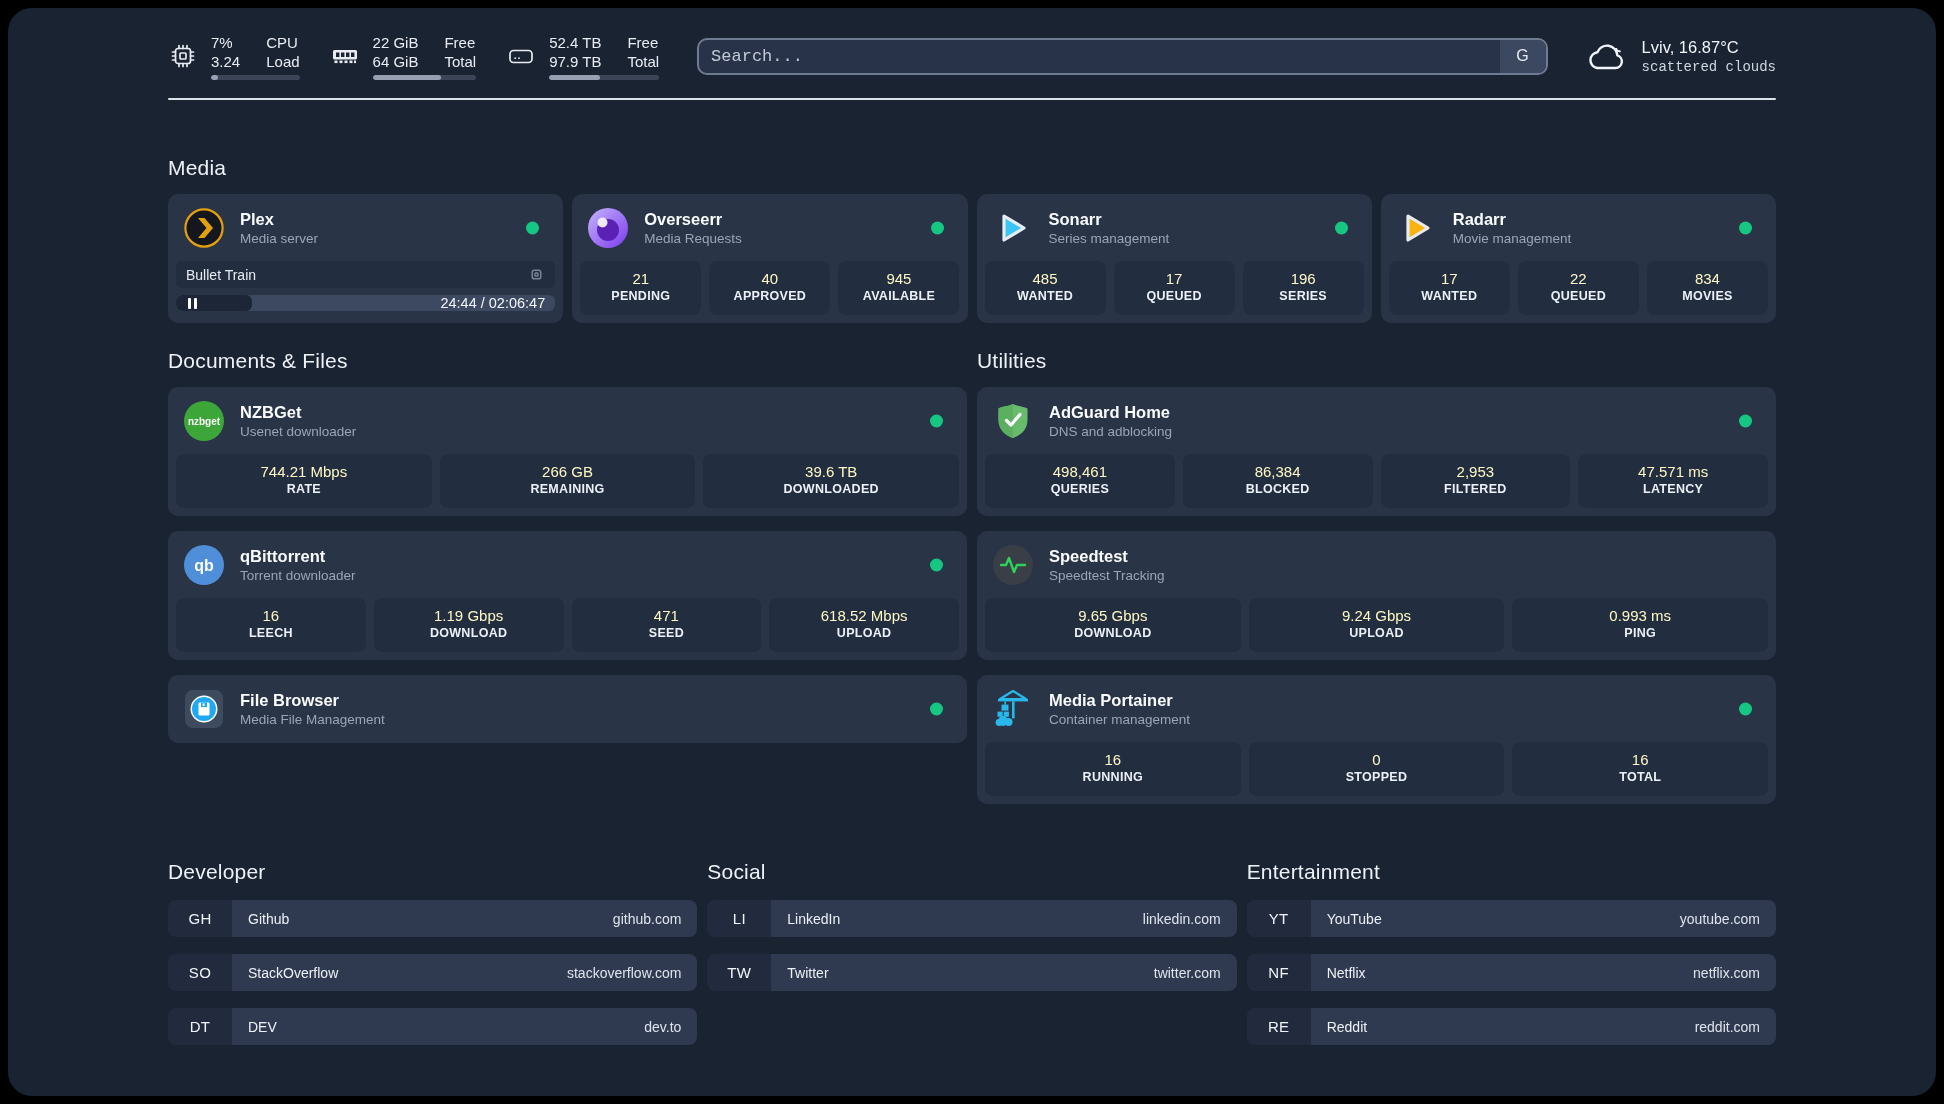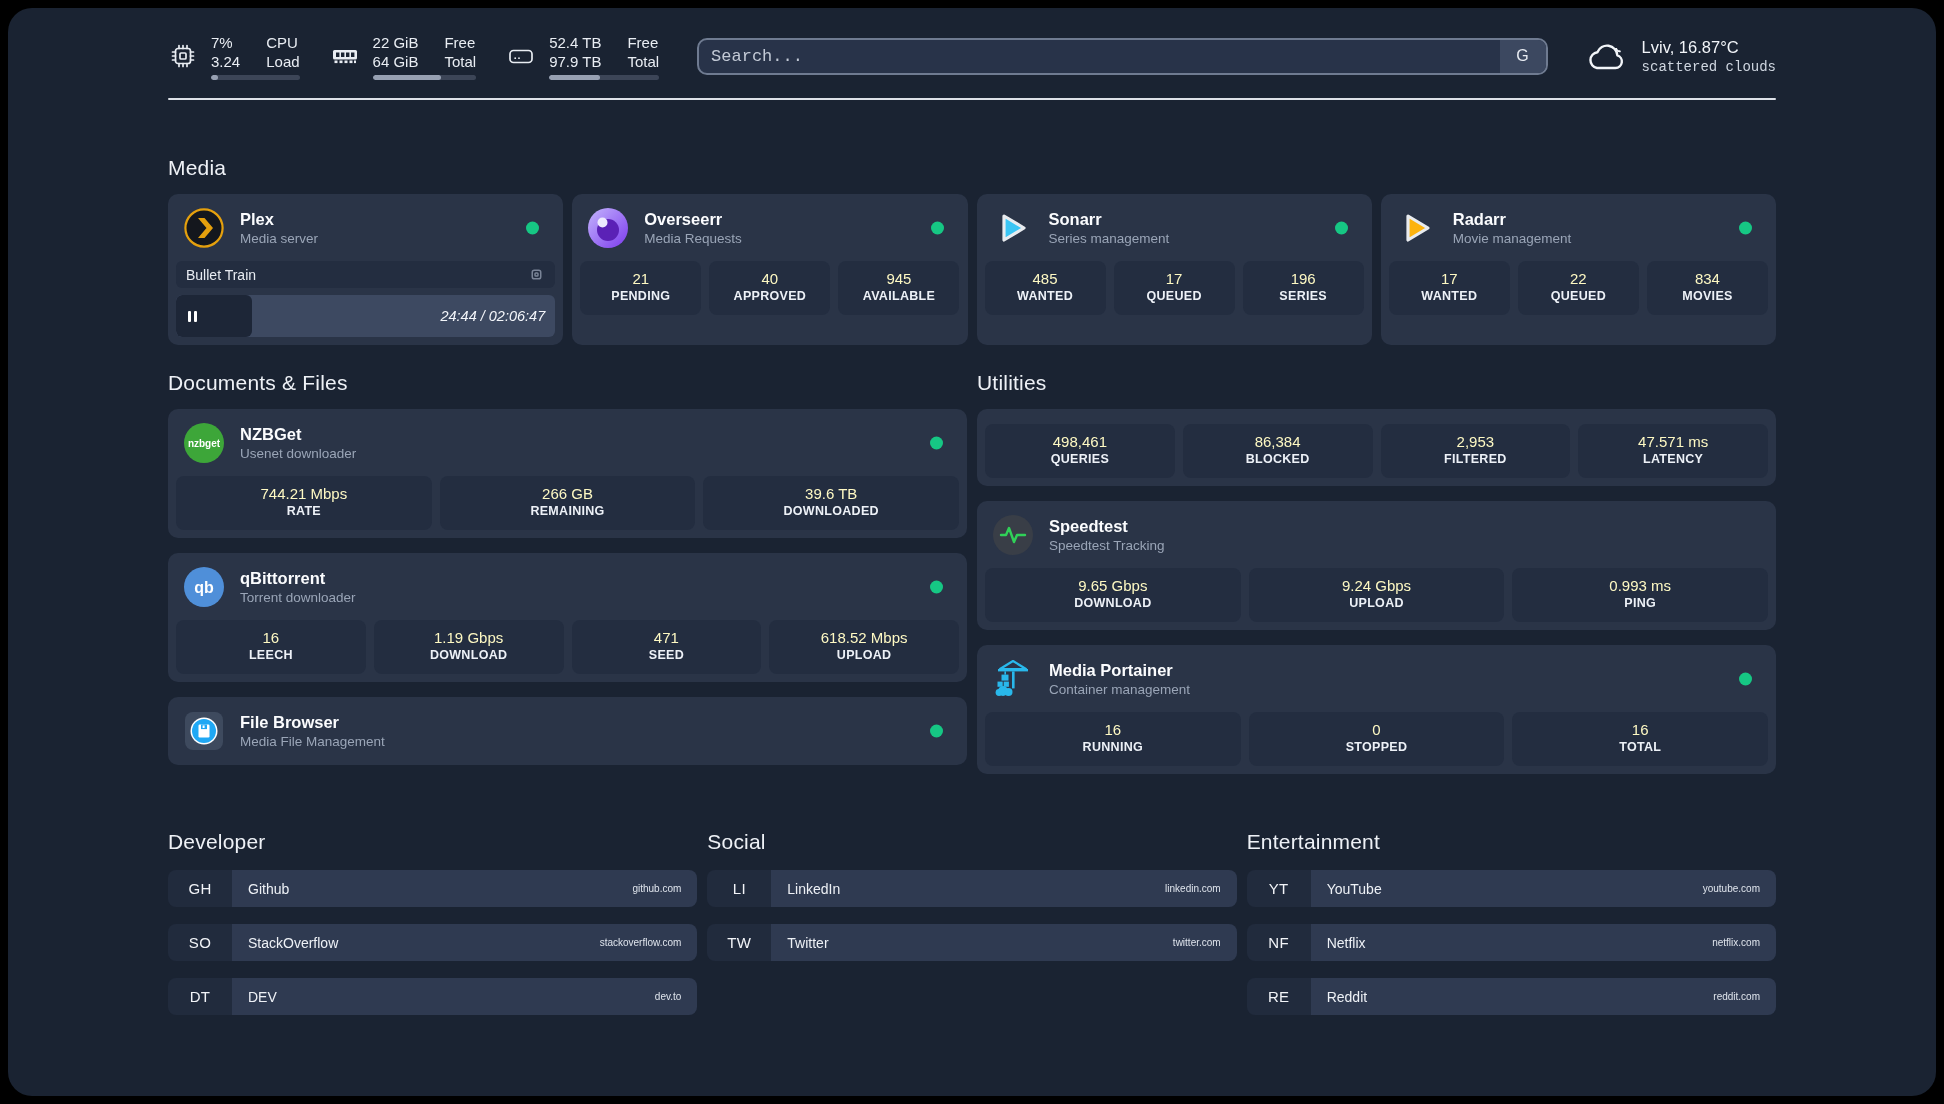--- a/index.html
+++ b/index.html
@@ -49,35 +49,35 @@
 
   .stats-row { display:flex; gap:8px; margin-top:7px; }
   .stat { flex:1; background:#232d40; border-radius:8px; text-align:center; padding:8px 4px 10px; }
   .stat-value { font-size:15px; color:#fef9c3; line-height:19px; }
   .stat-label { font-size:12.5px; font-weight:700; color:#edf1f7; letter-spacing:.3px; line-height:17px; }
 
   
   .track-row { margin-top:7px; background:#232d40; border-radius:6px; height:27px; display:flex; align-items:center; justify-content:space-between; padding:0 10px; }
   .track-name { font-size:14px; color:#e8ecf2; }
   .chip-icon { width:17px; height:17px; opacity:.75; cursor:pointer; }
-  .player-row { margin-top:7px; background:#3d4961; border-radius:6px; height:42px; position:relative; display:flex; align-items:center; overflow:hidden;font-style:italic; }
+  .player-row { margin-top:7px; background:#3d4961; border-radius:6px; height:16px; position:relative; display:flex; align-items:center; overflow:hidden; }
   .player-fill { position:absolute; left:0; top:0; bottom:0; background:#1d2637; border-radius:6px; display:flex; align-items:center; }
   .pause { display:inline-flex; margin-left:10px; cursor:pointer; }
   .pause i { display:block; width:3px; height:11px; background:#fff; margin:0 1.5px; border-radius:1px; }
   .player-time { margin-left:auto; padding-right:10px; font-size:14.5px; color:#f4f6fa; z-index:1; }
 
   
   .three-col { display:grid; grid-template-columns:1fr 1fr 1fr; gap:10px; margin-top:56px; }
   .bm-group h2 { margin-bottom:16px; }
   .bm-list { display:flex; flex-direction:column; gap:17px; }
   .bookmark { display:flex; height:37px; border-radius:8px; overflow:hidden; text-decoration:none; cursor:pointer; }
   .bm-abbr { width:64px; flex:none; background:#212b3d; color:#f2f4f8; font-size:15px; display:flex; align-items:center; justify-content:center; letter-spacing:.3px; }
   .bm-main { flex:1; background:#2f3a51; display:flex; align-items:center; justify-content:space-between; padding:0 16px; }
   .bm-name { font-size:14px; color:#eef1f6; }
-  .bm-domain { font-size:10px; color:#dfe4ec; }
+  .bm-domain { font-size:14px; color:#dfe4ec; }
 </style>
 </head>
 <body>
 
 <div class="frame">
 
   <div class="content">
     <header class="topbar">
       <div class="resources">
 
@@ -388,20 +388,32 @@
             </div>
           </div>
         </div>
       </section>
 
       <section>
         <h2 class="sec-title">Utilities</h2>
         <div class="stack">
 
           <div class="card">
+            <div class="card-header">
+              <svg class="svc-icon" viewBox="0 0 40 40">
+                <path d="M20 3 C15 5.4 9 5.4 5.5 7.4 V19 C5.5 28.5 12.5 34.6 20 37 C27.5 34.6 34.5 28.5 34.5 19 V7.4 C31 5.4 25 5.4 20 3 Z" fill="#68bb6c"></path>
+                <path d="M20 3 C15 5.4 9 5.4 5.5 7.4 V19 C5.5 28.5 12.5 34.6 20 37 Z" fill="#5caf60"></path>
+                <path d="M13.5 19.5 L18 24 L27 13.5" stroke="#ffffff" stroke-width="3.2" fill="none" stroke-linecap="round" stroke-linejoin="round"></path>
+              </svg>
+              <div class="svc-text">
+                <div class="svc-name">AdGuard Home</div>
+                <div class="svc-desc">DNS and adblocking</div>
+              </div>
+              <span class="dot"></span>
+            </div>
             <div class="stats-row">
               <div class="stat">
                 <div class="stat-value">498,461</div>
                 <div class="stat-label">QUERIES</div>
               </div>
               <div class="stat">
                 <div class="stat-value">86,384</div>
                 <div class="stat-label">BLOCKED</div>
               </div>
               <div class="stat">

